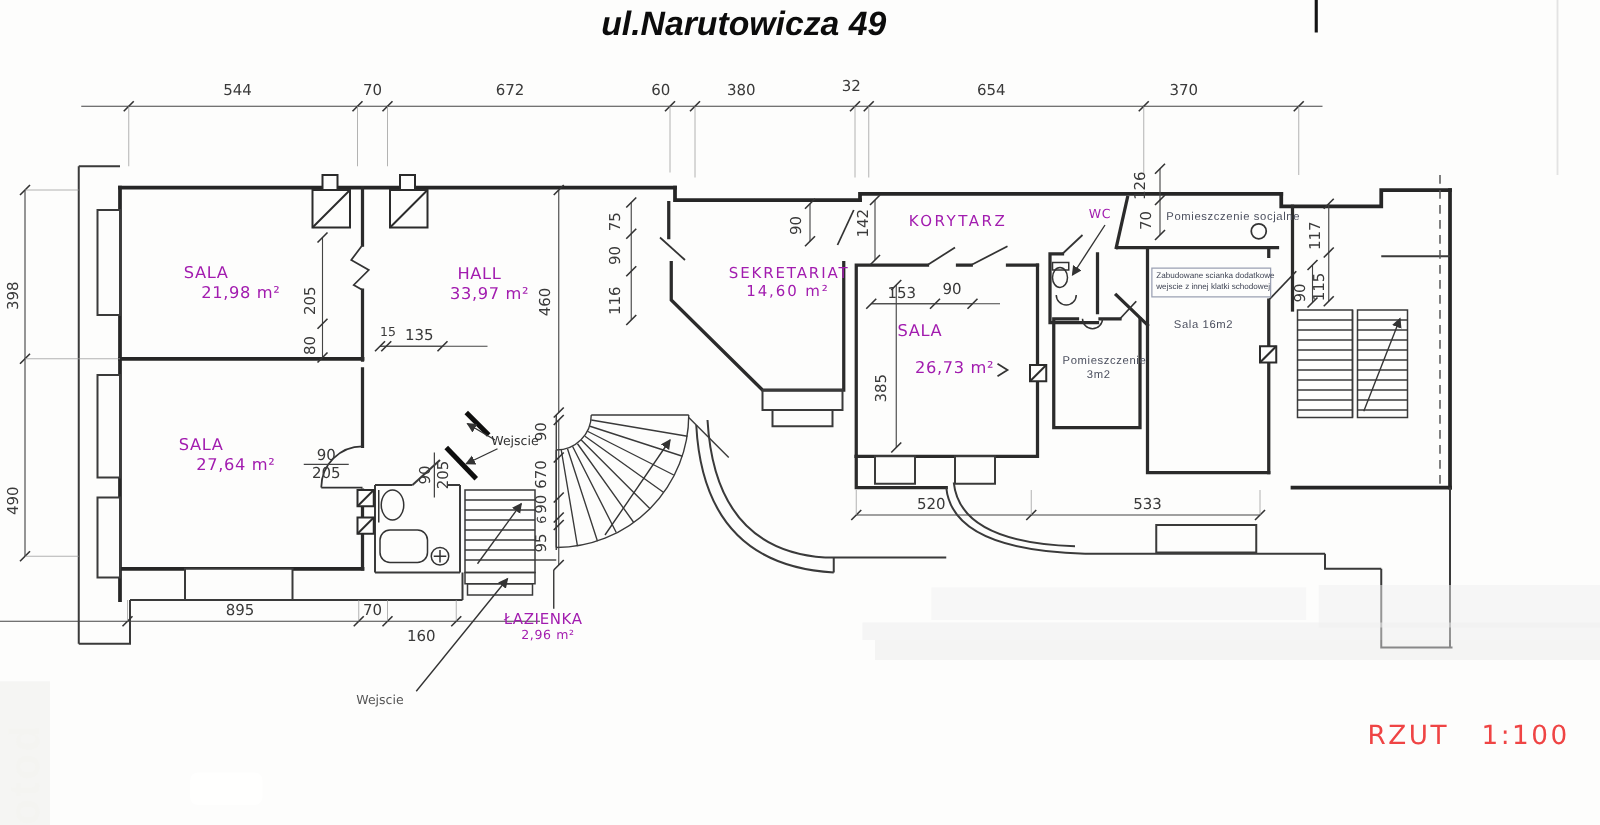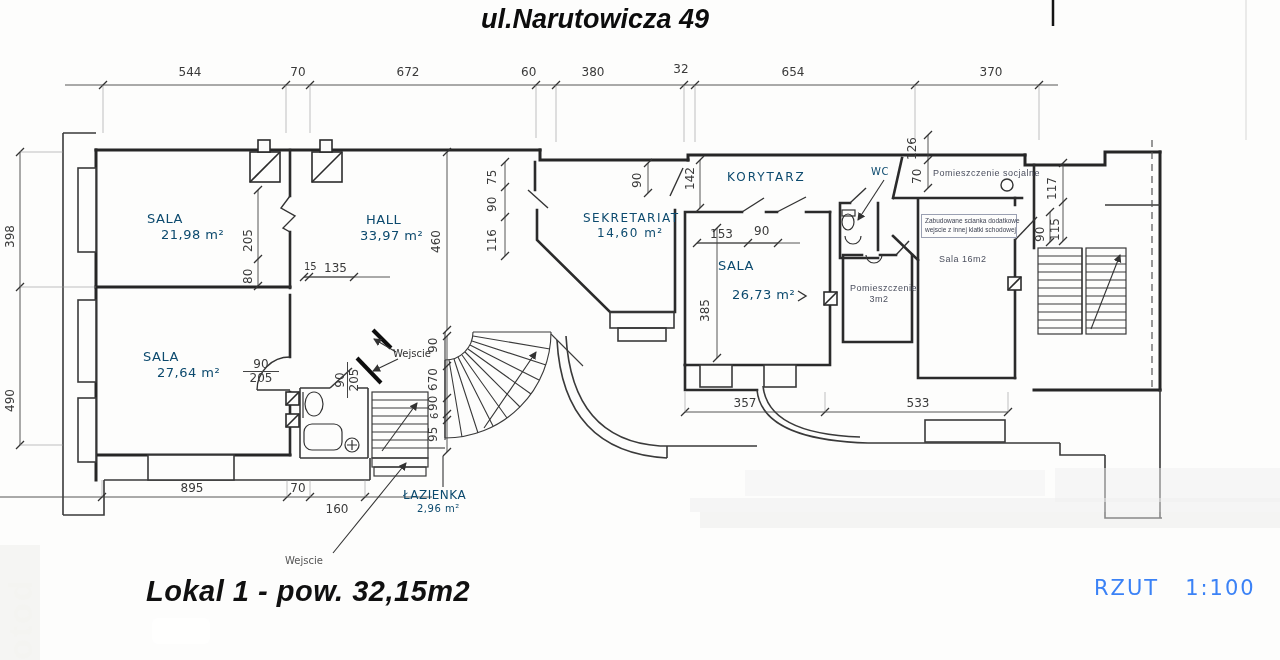--- a/index.html
+++ b/index.html
@@ -3,28 +3,28 @@
 <meta charset="utf-8">
 <style>
   html,body{margin:0;padding:0;background:#fff;}
   #stage{position:relative;width:1280px;height:660px;background:#fdfdfc;overflow:hidden;
          font-family:"DejaVu Sans",sans-serif;}
   #plan-svg{position:absolute;left:0;top:0;}
   .lbl{position:absolute;color:#333;white-space:nowrap;line-height:1.1;}
   .dim{font-size:12px;color:#3a3a3a;}
   .dim-s{font-size:10px;color:#3a3a3a;}
   .rot{transform:rotate(-90deg);transform-origin:0 0;}
-  .room{position:absolute;font-size:13px;color:#0c4a6e;letter-spacing:.5px;white-space:nowrap;}
+  .room{position:absolute;font-size:13px;color:#a21caf;letter-spacing:.5px;white-space:nowrap;}
   .room .area{display:block;margin-left:14px;margin-top:1px;}
   .typed{font-family:"Liberation Sans",sans-serif;color:#4b4f5e;}
   .title{font-size:27px;font-weight:bold;font-style:italic;color:#0c0c0c;
          font-family:"Liberation Sans",sans-serif;}
   .lokal{font-size:29px;font-weight:bold;font-style:italic;color:#101010;
          font-family:"Liberation Sans",sans-serif;letter-spacing:.5px;}
-  .rzut{font-size:21px;color:#3b82f6;letter-spacing:2px;}
+  .rzut{font-size:21px;color:#ef4444;letter-spacing:2px;}
   .rzut .sc{margin-left:26px;}
   .frac span{display:block;text-align:center;padding:0 3px;}
   .frac .fw{border-bottom:1.2px solid #444;}
   .note-box{border:1px solid #9aa0b2;padding:2px 3px;width:88px;font-size:6.5px;
             line-height:1.35;color:#3f4454;}
   .wm{font-size:34px;font-weight:bold;color:#f4f4f1;font-family:"Liberation Sans",sans-serif;
       letter-spacing:2px;}
   .smudge{position:absolute;background:rgba(255,255,255,.75);border-radius:6px;}
 </style>
 </head>
@@ -213,30 +213,30 @@
 
   <div class="lbl title" style="left:430px;top:5px;width:330px;text-align:center;">ul.Narutowicza 49</div>
 
   <div class="lbl dim" style="left:170px;top:66px;width:40px;text-align:center;">544</div>
   <div class="lbl dim" style="left:278px;top:66px;width:40px;text-align:center;">70</div>
   <div class="lbl dim" style="left:388px;top:66px;width:40px;text-align:center;">672</div>
   <div class="lbl dim" style="left:521px;top:66px;width:40px;text-align:left;">60</div>
   <div class="lbl dim" style="left:573px;top:66px;width:40px;text-align:center;">380</div>
   <div class="lbl dim" style="left:661px;top:63px;width:40px;text-align:center;">32</div>
   <div class="lbl dim" style="left:773px;top:66px;width:40px;text-align:center;">654</div>
-  <div class="lbl dim" style="left:971px;top:66px;width:40px;text-align:center;">370</div>
+  <div class="lbl dim" style="left:927px;top:66px;width:40px;text-align:center;">370</div>
 
   <div class="lbl dim rot" style="left:4px;top:248px;">398</div>
   <div class="lbl dim rot" style="left:4px;top:412px;">490</div>
 
   <div class="lbl dim" style="left:172px;top:482px;width:40px;text-align:center;">895</div>
   <div class="lbl dim" style="left:278px;top:482px;width:40px;text-align:center;">70</div>
   <div class="lbl dim" style="left:317px;top:503px;width:40px;text-align:center;">160</div>
 
-  <div class="lbl dim" style="left:725px;top:397px;width:40px;text-align:center;">357</div>
+  <div class="lbl dim" style="left:725px;top:397px;width:40px;text-align:center;">520</div>
   <div class="lbl dim" style="left:898px;top:397px;width:40px;text-align:center;">533</div>
 
   <div class="lbl dim rot" style="left:430px;top:253px;">460</div>
   <div class="lbl dim rot" style="left:242px;top:252px;">205</div>
   <div class="lbl dim rot" style="left:242px;top:284px;">80</div>
   <div class="lbl dim-s" style="left:304px;top:261px;">15</div>
   <div class="lbl dim" style="left:324px;top:262px;">135</div>
   <div class="lbl dim rot" style="left:486px;top:185px;">75</div>
   <div class="lbl dim rot" style="left:486px;top:212px;">90</div>
   <div class="lbl dim rot" style="left:486px;top:252px;">116</div>
@@ -307,21 +307,20 @@
   </div>
 
   <div class="lbl typed note-box" style="left:921px;top:214px;">
     <span style="display:block;">Zabudowane scianka dodatkowe</span>
     <span style="display:block;">wejscie z innej klatki schodowej</span>
   </div>
 
   <div class="lbl" style="left:393px;top:348px;font-size:10px;color:#333;">Wejscie</div>
   <div class="lbl" style="left:285px;top:555px;font-size:10px;color:#555;">Wejscie</div>
 
-  <div class="lbl lokal" style="left:146px;top:576px;">Lokal 1 - pow. 32,15m2</div>
   <div class="smudge" style="left:152px;top:618px;width:58px;height:26px;"></div>
 
   <div class="lbl rzut" style="left:1094px;top:577px;">
     <span>RZUT</span><span class="sc">1:100</span>
   </div>
 
   <div class="lbl wm rot" style="left:2px;top:660px;">otod</div>
 
 </div>
 

